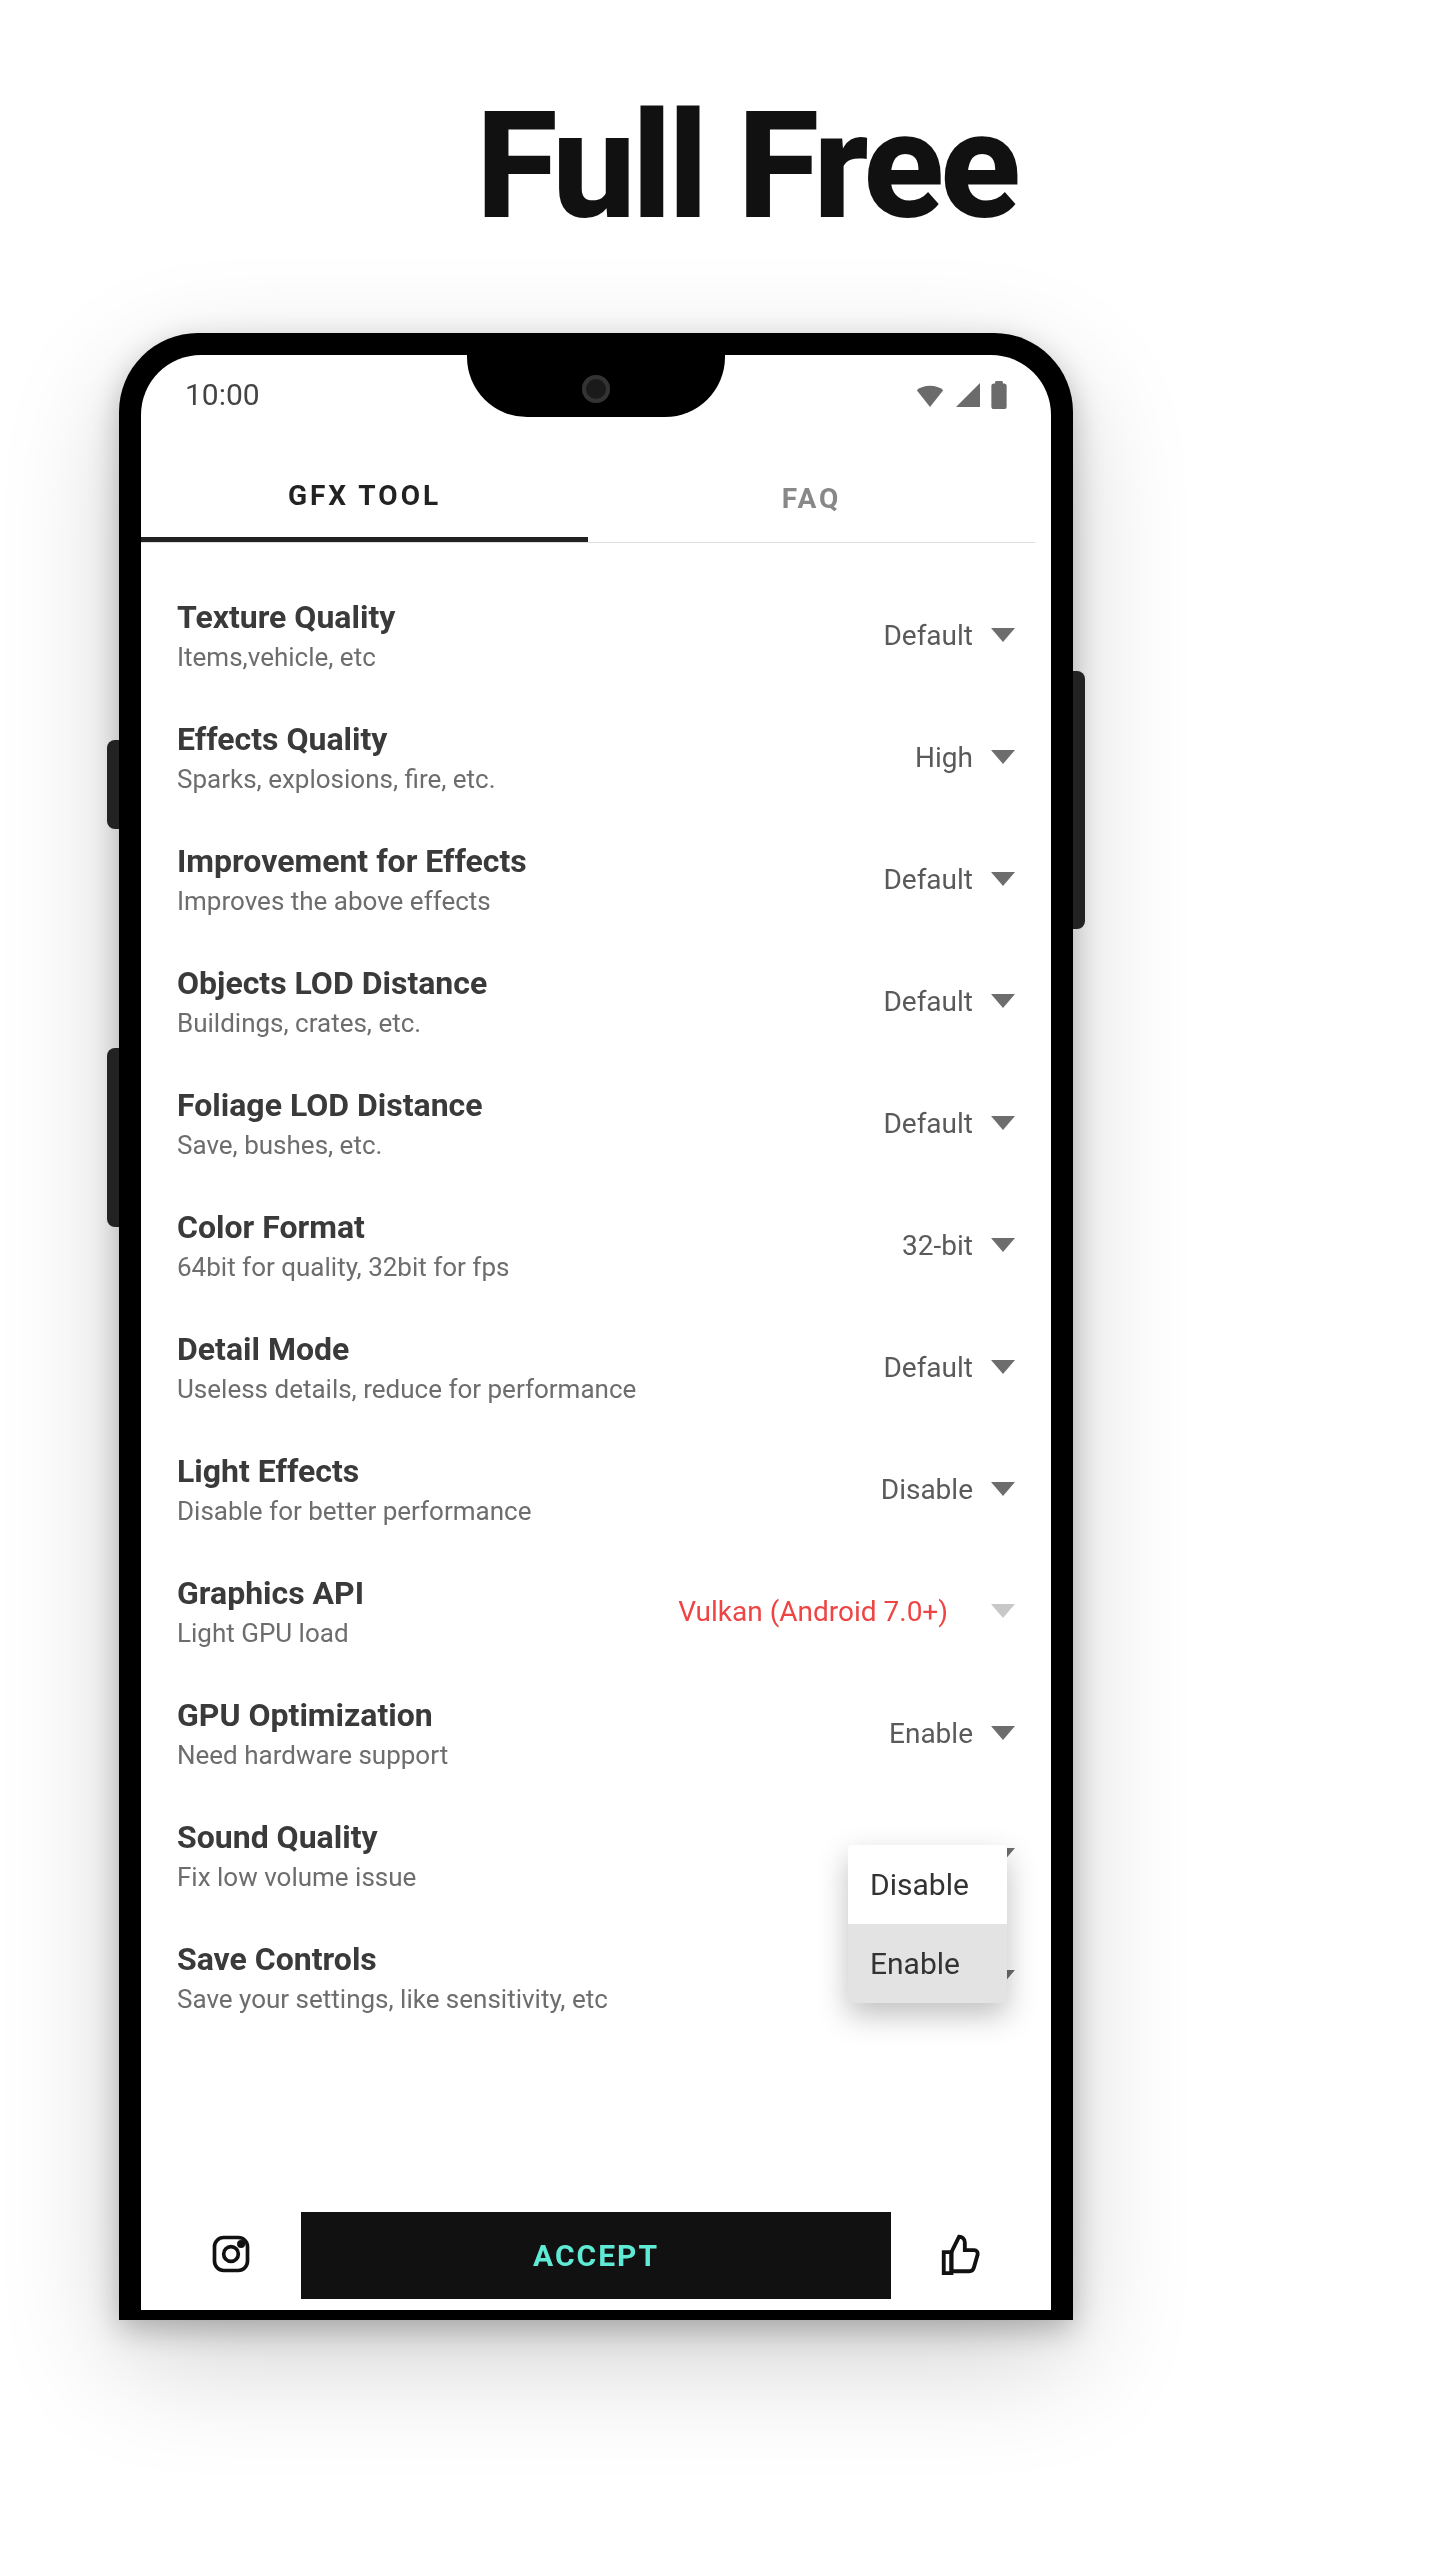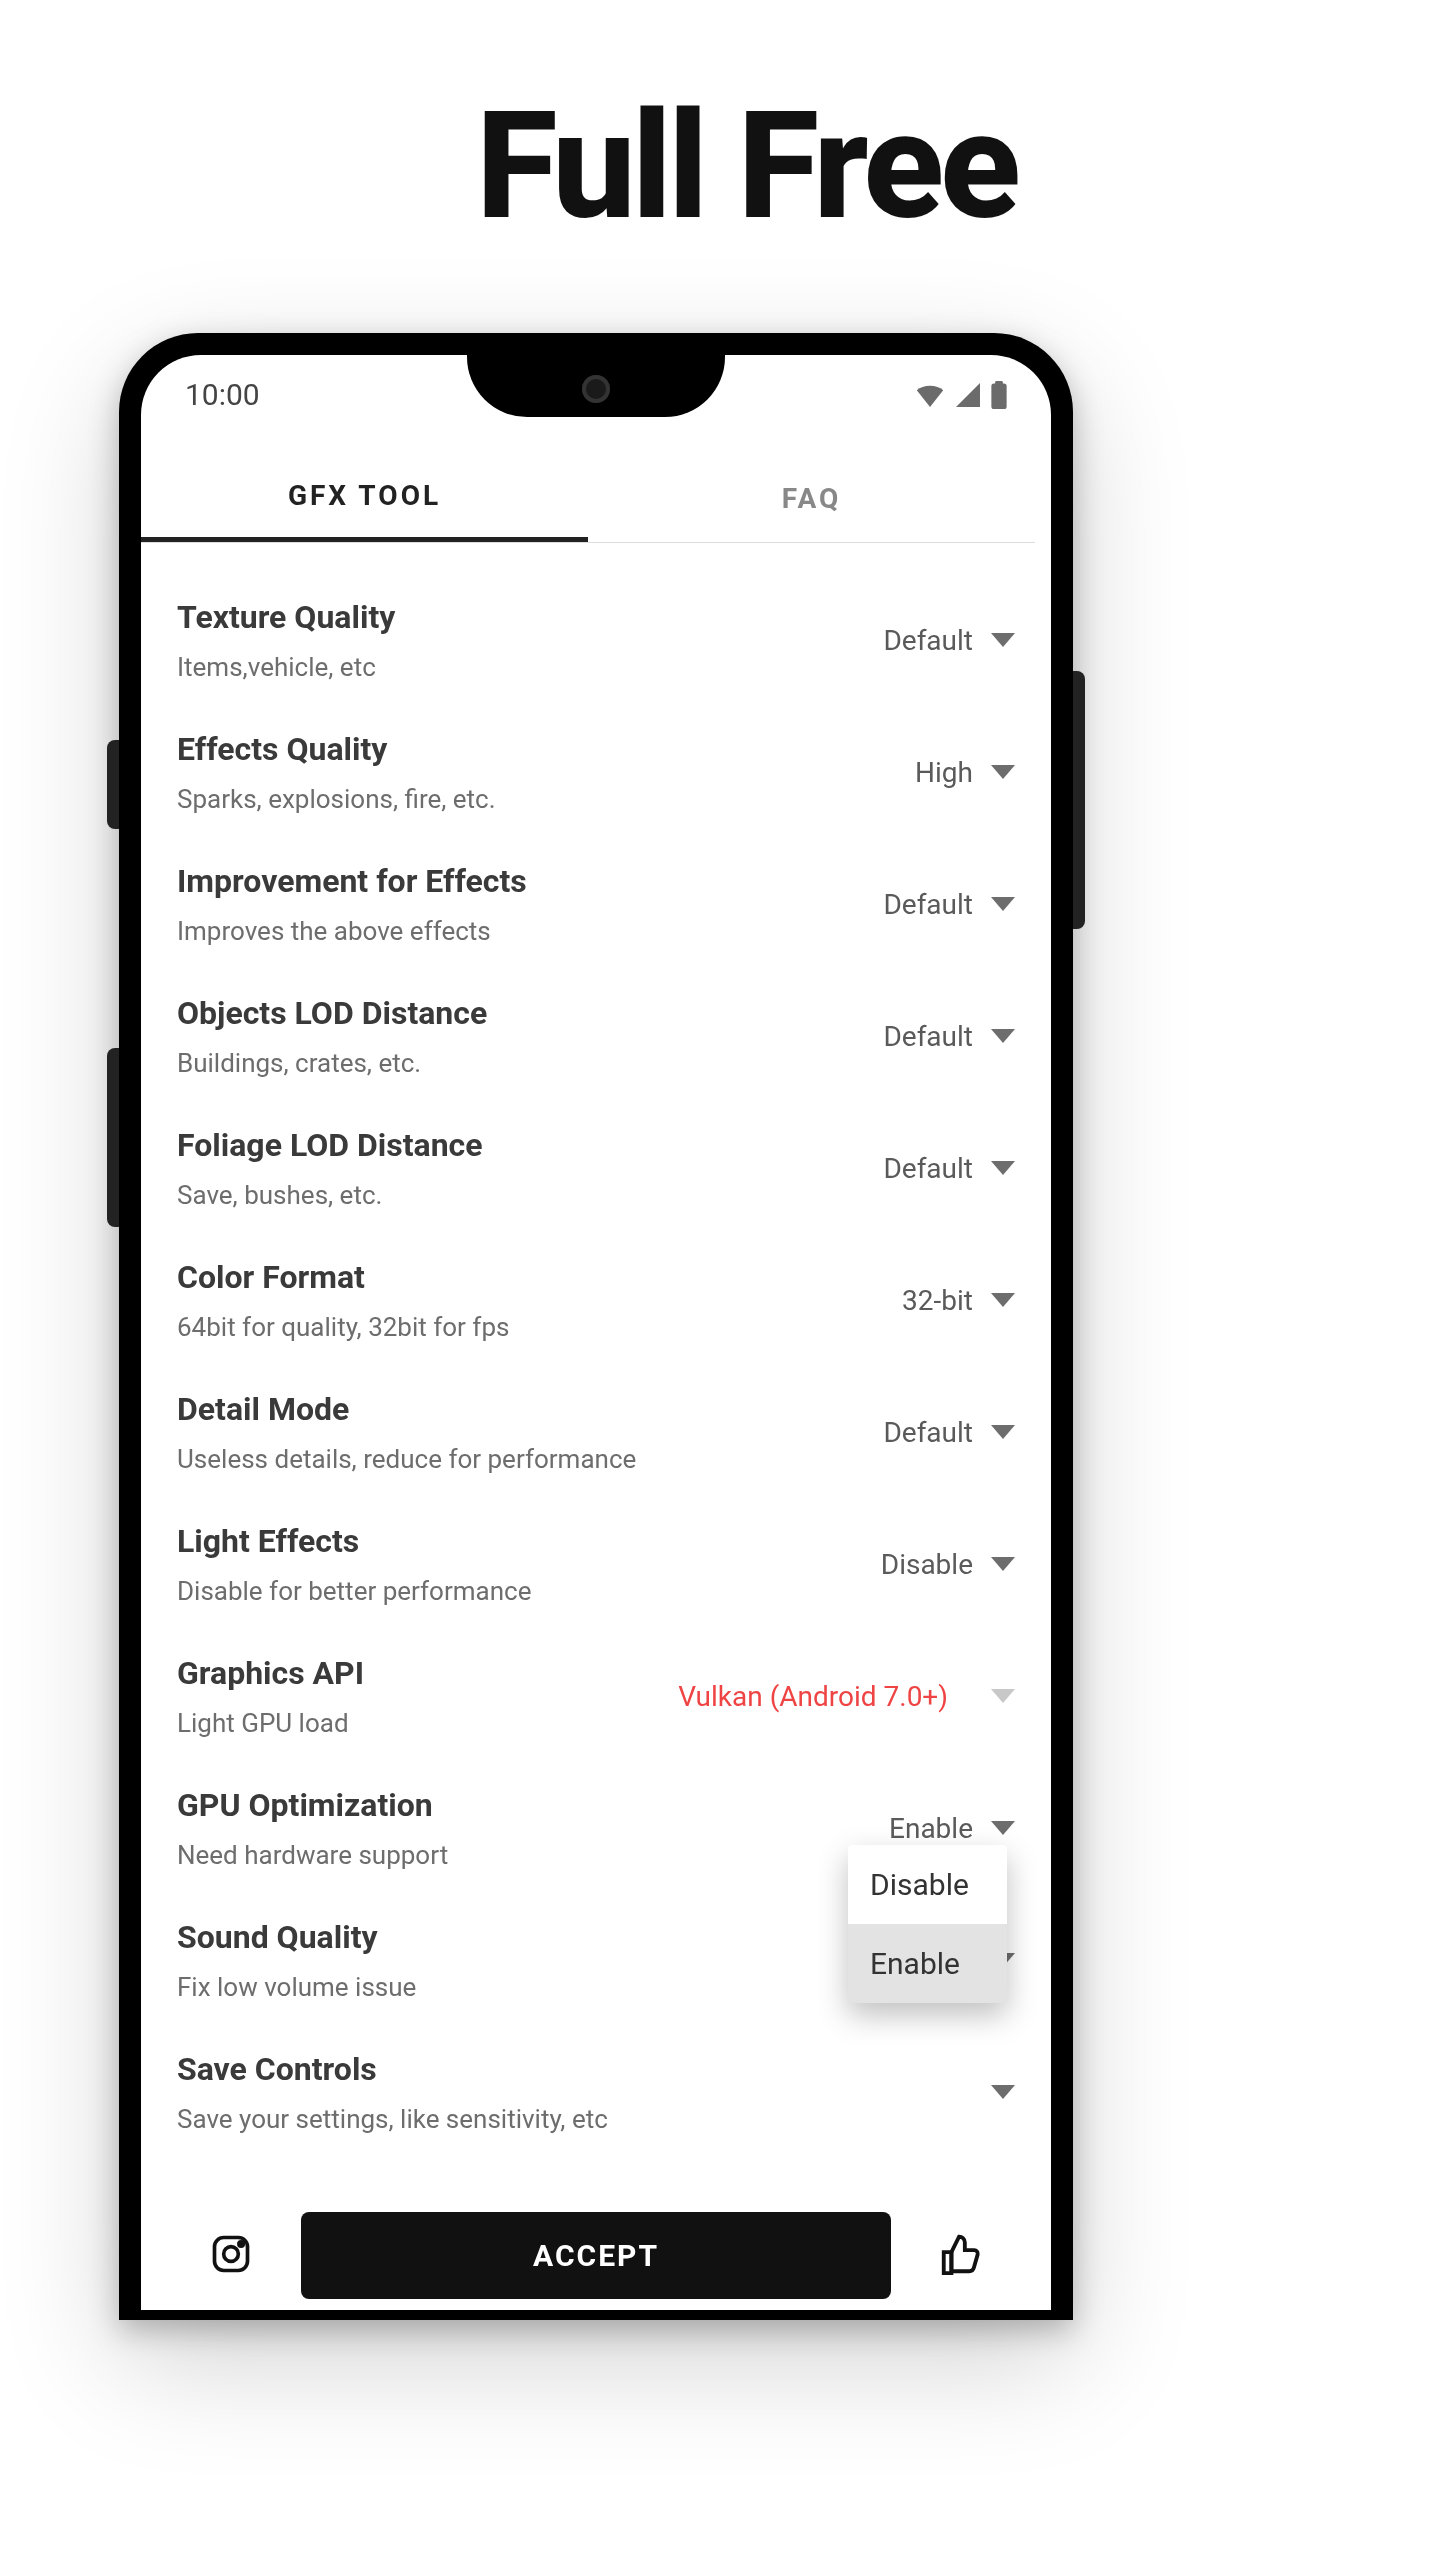--- a/index.html
+++ b/index.html
@@ -97,21 +97,21 @@
     top:189px; left:0; right:0; bottom:129px;
     padding: 30px 36px 0 36px;
     overflow:hidden;
   }
   .row {
     display:flex; align-items:center; justify-content:space-between;
     padding: 24px 0;
   }
   .row .left { flex:1; min-width:0; }
   .row .title { font-size:32px; font-weight:700; color:#3a3a3a; }
-  .row .sub   { font-size:26px; color:#6d6d6d; margin-top:16px; }
+  .row .sub   { font-size:26px; color:#6d6d6d; margin-top:6px; }
   .row .right { display:flex; align-items:center; gap:18px; font-size:28px; color:#5a5a5a; }
   .row .right.faded { color:#ef4444;gap:43px; }
   .chev { width:0;height:0; border-left:12px solid transparent; border-right:12px solid transparent; border-top:14px solid #6d6d6d; }
   .chev.faded{ border-top-color:#c8c8c8; }
 
   
   .dropdown {
     position:absolute;
     right:44px; top:1490px;
     width:159px;
@@ -130,25 +130,25 @@
     height:129px;
     background:#fff;
     display:flex; align-items:center; justify-content:space-between;
     padding:0 60px;
     gap:40px;
     border-top:0;
   }
   .bottombar .iconbtn { width:60px; display:flex; justify-content:center; }
   .accept-btn {
     flex:1;
-    background:#111; color:#ffffff;
+    background:#111; color:#5eead4;
     font-size:30px; font-weight:700; letter-spacing:2px;
     text-align:center;
     padding:26px 0;
-    border-radius:8px;
+    border-radius:0;
   }
   .blackbar{
     position:absolute;
     left:0; right:0; bottom:-60px; height:70px;
     background:#000;
   }
 </style>
 </head>
 <body>
 

